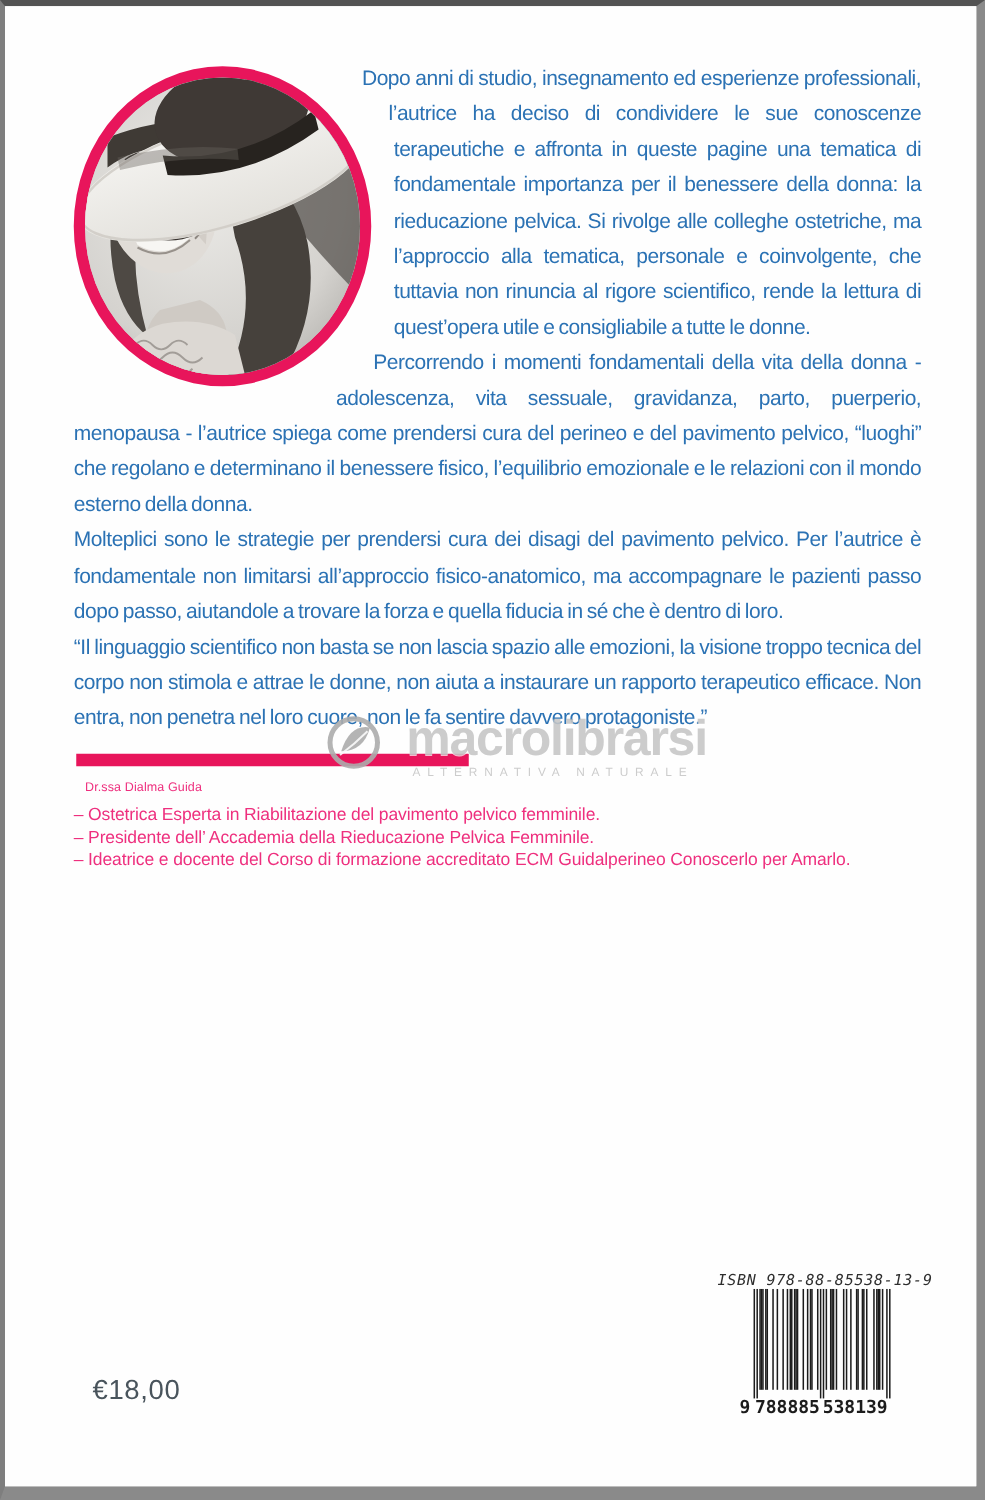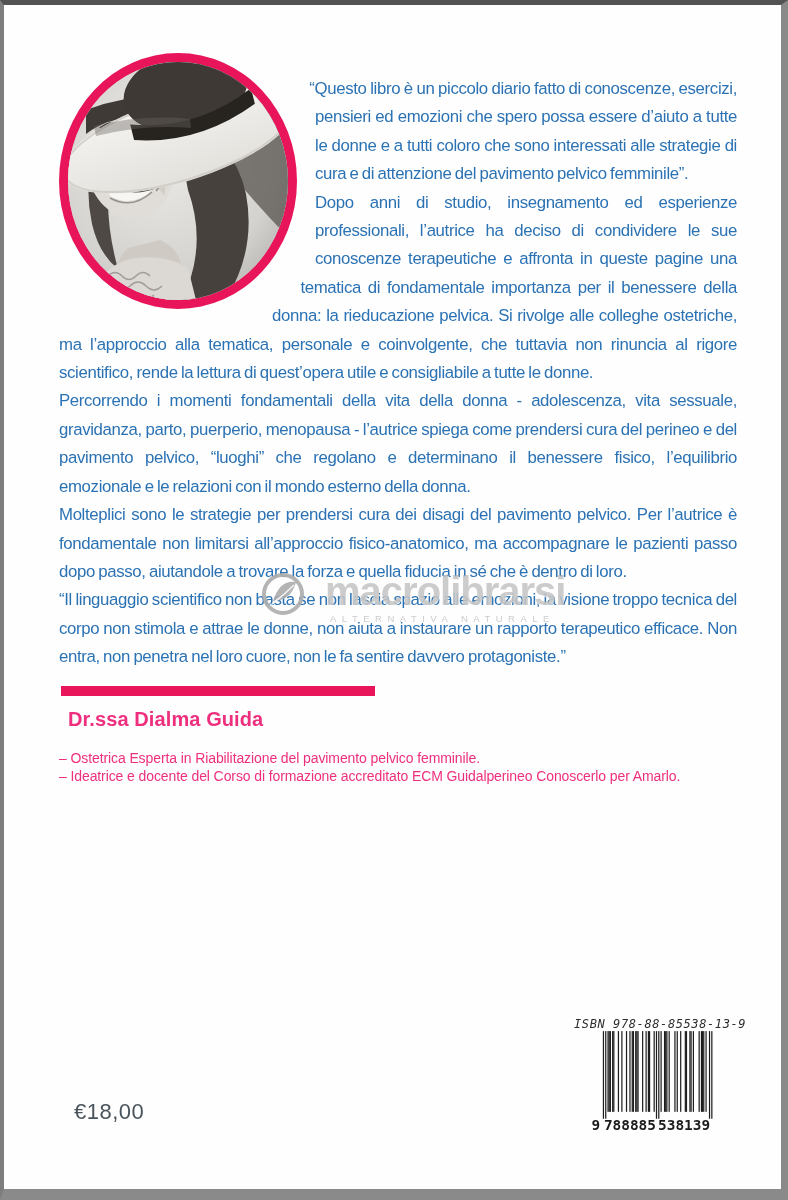--- a/index.html
+++ b/index.html
@@ -25,21 +25,21 @@
     shape-outside:ellipse(50% 50%);shape-margin:16px;background:#cfcdc9;}
   .photo-wrap svg{display:block;width:220px;height:238px;}
   p.blue{margin:0;color:var(--body-blue);font-size:16.8px;line-height:28.4px;
     letter-spacing:-0.35px;word-spacing:-1px;text-align:justify;hyphens:none;}
   p.blue.first{margin-top:26px;}
 
   .divider{width:314px;height:10px;background:var(--accent-pink);
     margin:14px 0 0 2px;clear:none;}
 
   .author{margin-top:12px;color:var(--author-pink);}
-  .author-name{font-size:20px;font-weight:bold;margin:0 0 18px 9px;letter-spacing:0.1px;}
+  .author-name{font-size:10px;font-weight:normal;margin:0 0 6px 9px;letter-spacing:0.1px;}
   .cred{font-size:14px;line-height:18.3px;white-space:nowrap;letter-spacing:-0.1px;}
 
   
   .watermark{position:absolute;left:256px;top:566px;display:flex;align-items:flex-start;
     gap:19px;color:rgba(172,172,172,0.62);pointer-events:none;
     text-shadow:0 1px 0 rgba(255,255,255,0.7);}
   .wm-name{font-size:40px;font-weight:bold;letter-spacing:-1px;line-height:40px;}
   .wm-tagline{font-size:9.5px;letter-spacing:5.5px;margin:2px 0 0 5px;white-space:nowrap;}
 
   
@@ -125,31 +125,31 @@
 
           <g transform="rotate(-14 118 30)">
             <ellipse cx="118" cy="28" rx="63" ry="40" fill="#3f3935"></ellipse>
             <path d="M56,48 Q118,70 182,42 L182,58 Q118,84 56,64 Z" fill="#27231f"></path>
           </g>
 
           <path d="M26,64 Q76,52 122,57 L123,66 Q76,62 28,74 Z" fill="#6a645e" opacity="0.4"></path>
         </svg>
       </div>
 
-      <p class="blue first">“Questo libro è un piccolo diario fatto di conoscenze, esercizi, pensieri ed emozioni che spero possa essere d’aiuto a tutte le donne e a tutti coloro che sono interessati alle strategie di cura e di attenzione del pavimento pelvico femminile”.</p>
       <p class="blue">Dopo anni di studio, insegnamento ed esperienze professionali, l’autrice ha deciso di condividere le sue conoscenze terapeutiche e affronta in queste pagine una tematica di fondamentale importanza per il benessere della donna: la rieducazione pelvica. Si rivolge alle colleghe ostetriche, ma l’approccio alla tematica, personale e coinvolgente, che tuttavia non rinuncia al rigore scientifico, rende la lettura di quest’opera utile e consigliabile a tutte le donne.</p>
       <p class="blue">Percorrendo i momenti fondamentali della vita della donna - adolescenza, vita sessuale, gravidanza, parto, puerperio, menopausa - l’autrice spiega come prendersi cura del perineo e del pavimento pelvico, “luoghi” che regolano e determinano il benessere fisico, l’equilibrio emozionale e le relazioni con il mondo esterno della donna.</p>
       <p class="blue">Molteplici sono le strategie per prendersi cura dei disagi del pavimento pelvico. Per l’autrice è fondamentale non limitarsi all’approccio fisico-anatomico, ma accompagnare le pazienti passo dopo passo, aiutandole a trovare la forza e quella fiducia in sé che è dentro di loro.</p>
       <p class="blue">“Il linguaggio scientifico non basta se non lascia spazio alle emozioni, la visione troppo tecnica del corpo non stimola e attrae le donne, non aiuta a instaurare un rapporto terapeutico efficace. Non entra, non penetra nel loro cuore, non le fa sentire davvero protagoniste.”</p>
 
       <div class="divider"></div>
 
       <div class="author">
         <div class="author-name">Dr.ssa Dialma Guida</div>
         <div class="cred">– Ostetrica Esperta in Riabilitazione del pavimento pelvico femminile.</div>
+        <div class="cred">– Presidente dell’ Accademia della Rieducazione Pelvica Femminile.</div>
         <div class="cred">– Ideatrice e docente del Corso di formazione accreditato ECM Guidalperineo Conoscerlo per Amarlo.</div>
       </div>
     </div>
 
     <div class="watermark">
       <svg width="46" height="46" viewBox="0 0 46 46" aria-hidden="true">
         <circle cx="23" cy="23" r="19" fill="none" stroke="rgba(172,172,172,0.9)" stroke-width="4"></circle>
         <path d="M13,30 Q20,8 36,11 Q31,30 13,30 Z" fill="rgba(172,172,172,0.9)"></path>
         <path d="M12,33 Q24,24 34,14" stroke="rgba(250,250,250,0.9)" stroke-width="1.6" fill="none"></path>
       </svg>

